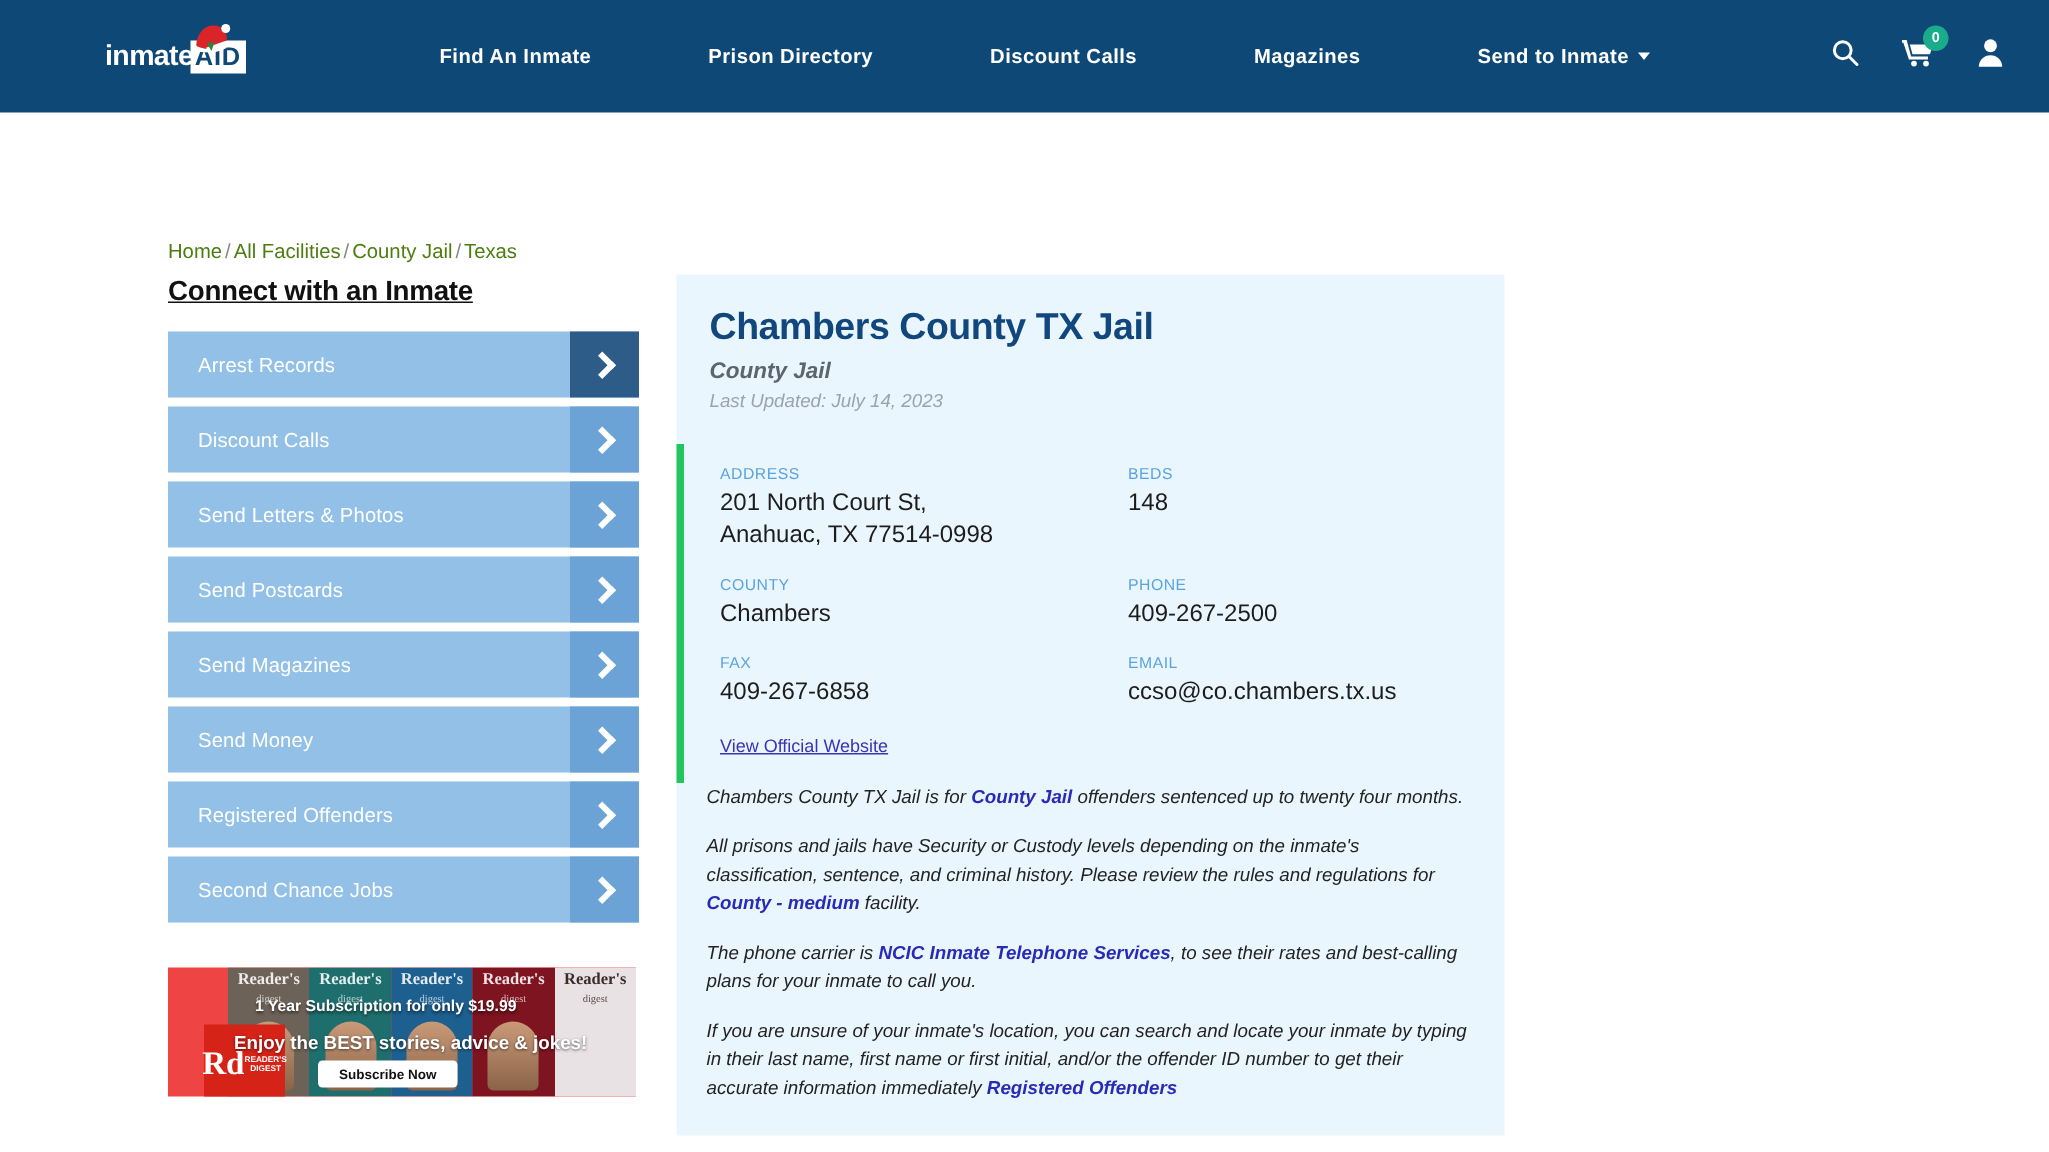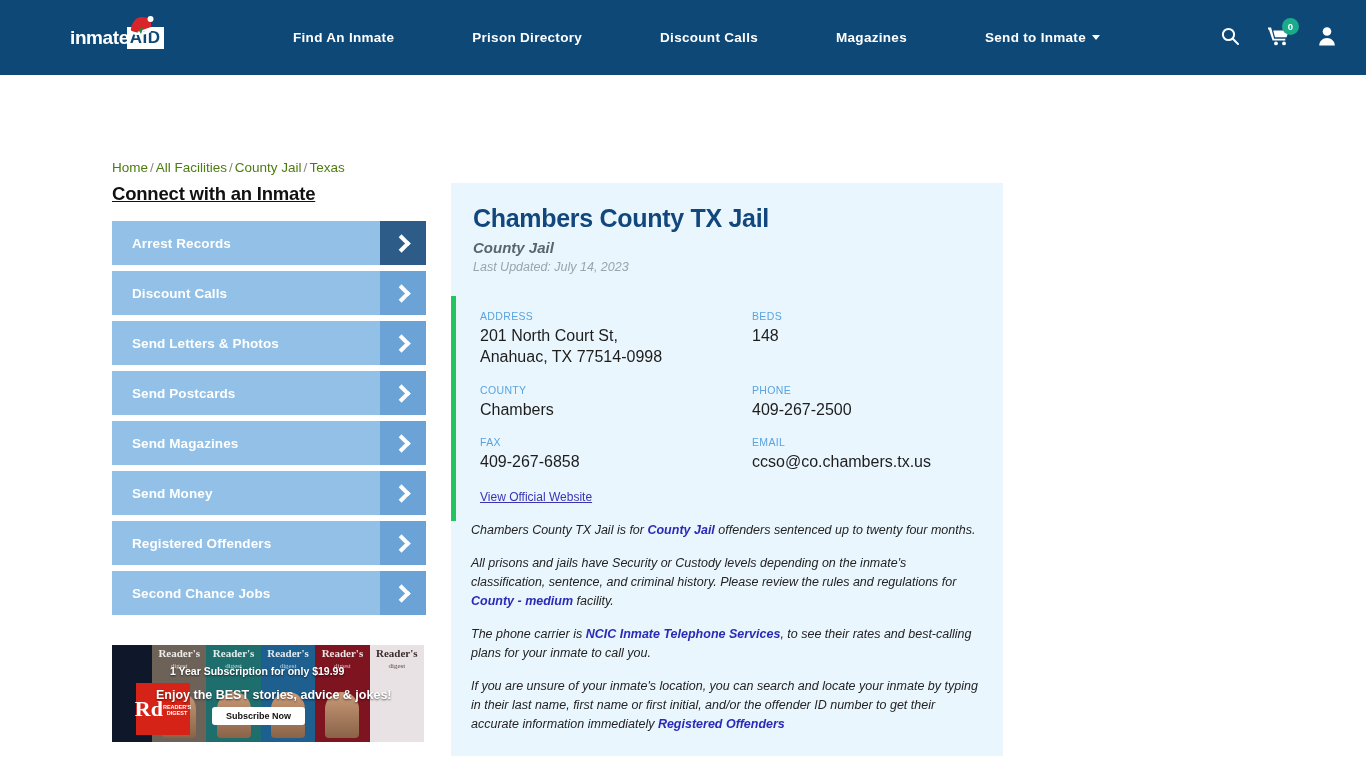--- a/index.html
+++ b/index.html
@@ -84,43 +84,43 @@
   
   .sidebar { width: 440px; padding-left: 112px; flex: 0 0 auto; }
   .sidebar-title {
     font-size: 18.5px; font-weight: bold; color: #111;
     text-decoration: underline; margin-bottom: 16px;
     letter-spacing: -0.2px;
   }
   .side-btn {
     display: flex; align-items: stretch;
     width: 314px; height: 44px; margin-bottom: 6px;
-    background: #92c0e6; cursor: pointer; font-weight: bold;
+    background: #92c0e6; cursor: pointer;
   }
   .side-btn-label {
     flex: 1; display: flex; align-items: center;
     padding-left: 20px; color: #ffffff;
     font-size: 13.5px; letter-spacing: 0.1px;
   }
   .side-btn-arrow {
     width: 46px; background: #6ba3d6;
     display: flex; align-items: center; justify-content: center;
   }
   .side-btn.active .side-btn-arrow { background: #2c5c87; }
   .chev {
     width: 13px; height: 13px;
     border-top: 4px solid #fff; border-right: 4px solid #fff;
     transform: rotate(45deg); margin-left: -4px;
   }
 
   
   .ad-banner {
-    width: 312px; height: 97px; margin-top: 30px;
+    width: 312px; height: 86px; margin-top: 30px;
     position: relative; overflow: hidden; cursor: pointer;
-    background: #0f172a; display: flex; padding-left: 40px;
+    background: #ef4444; display: flex; padding-left: 40px;
   }
   .ad-strip { flex: 1; position: relative; overflow: hidden; }
   .ad-cover-title {
     position: absolute; top: 3px; left: 4px; right: 4px;
     color: rgba(255,255,255,0.88); font-size: 11px;
     font-family: "Liberation Serif", serif; font-weight: bold;
     text-align: center; line-height: 1.05;
   }
   .ad-cover-sub {
     position: absolute; top: 17px; left: 0; right: 0;

